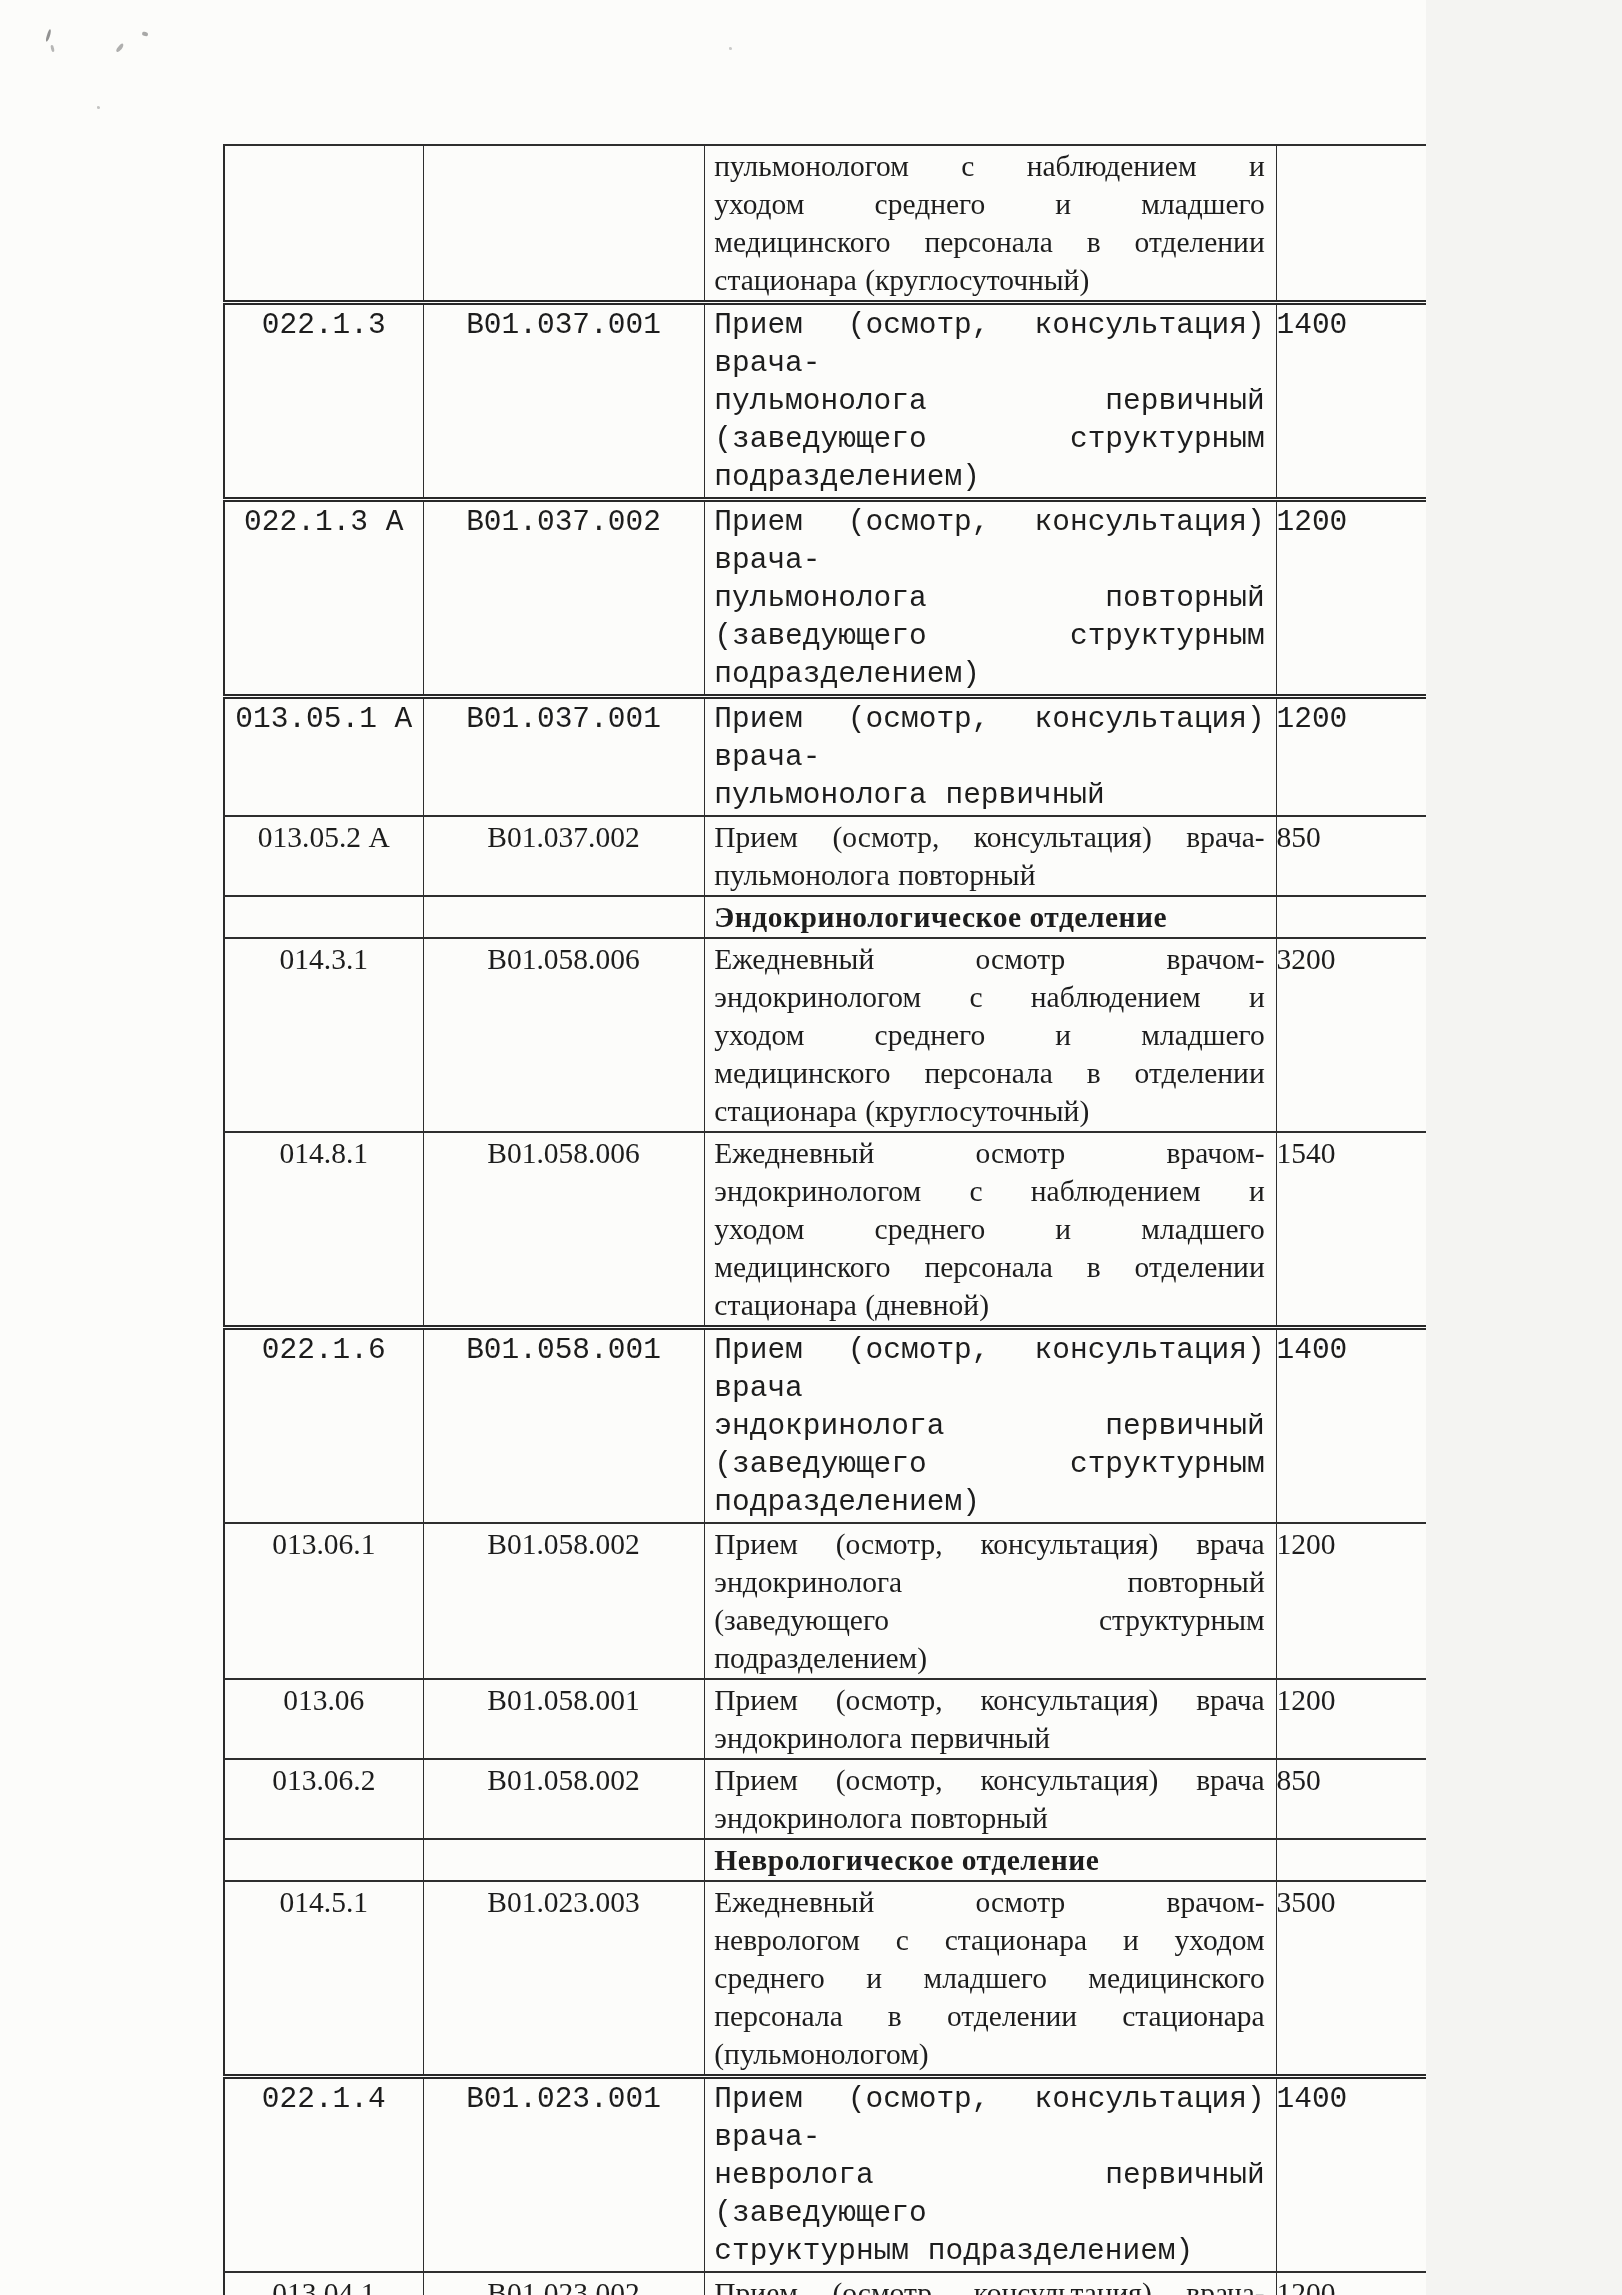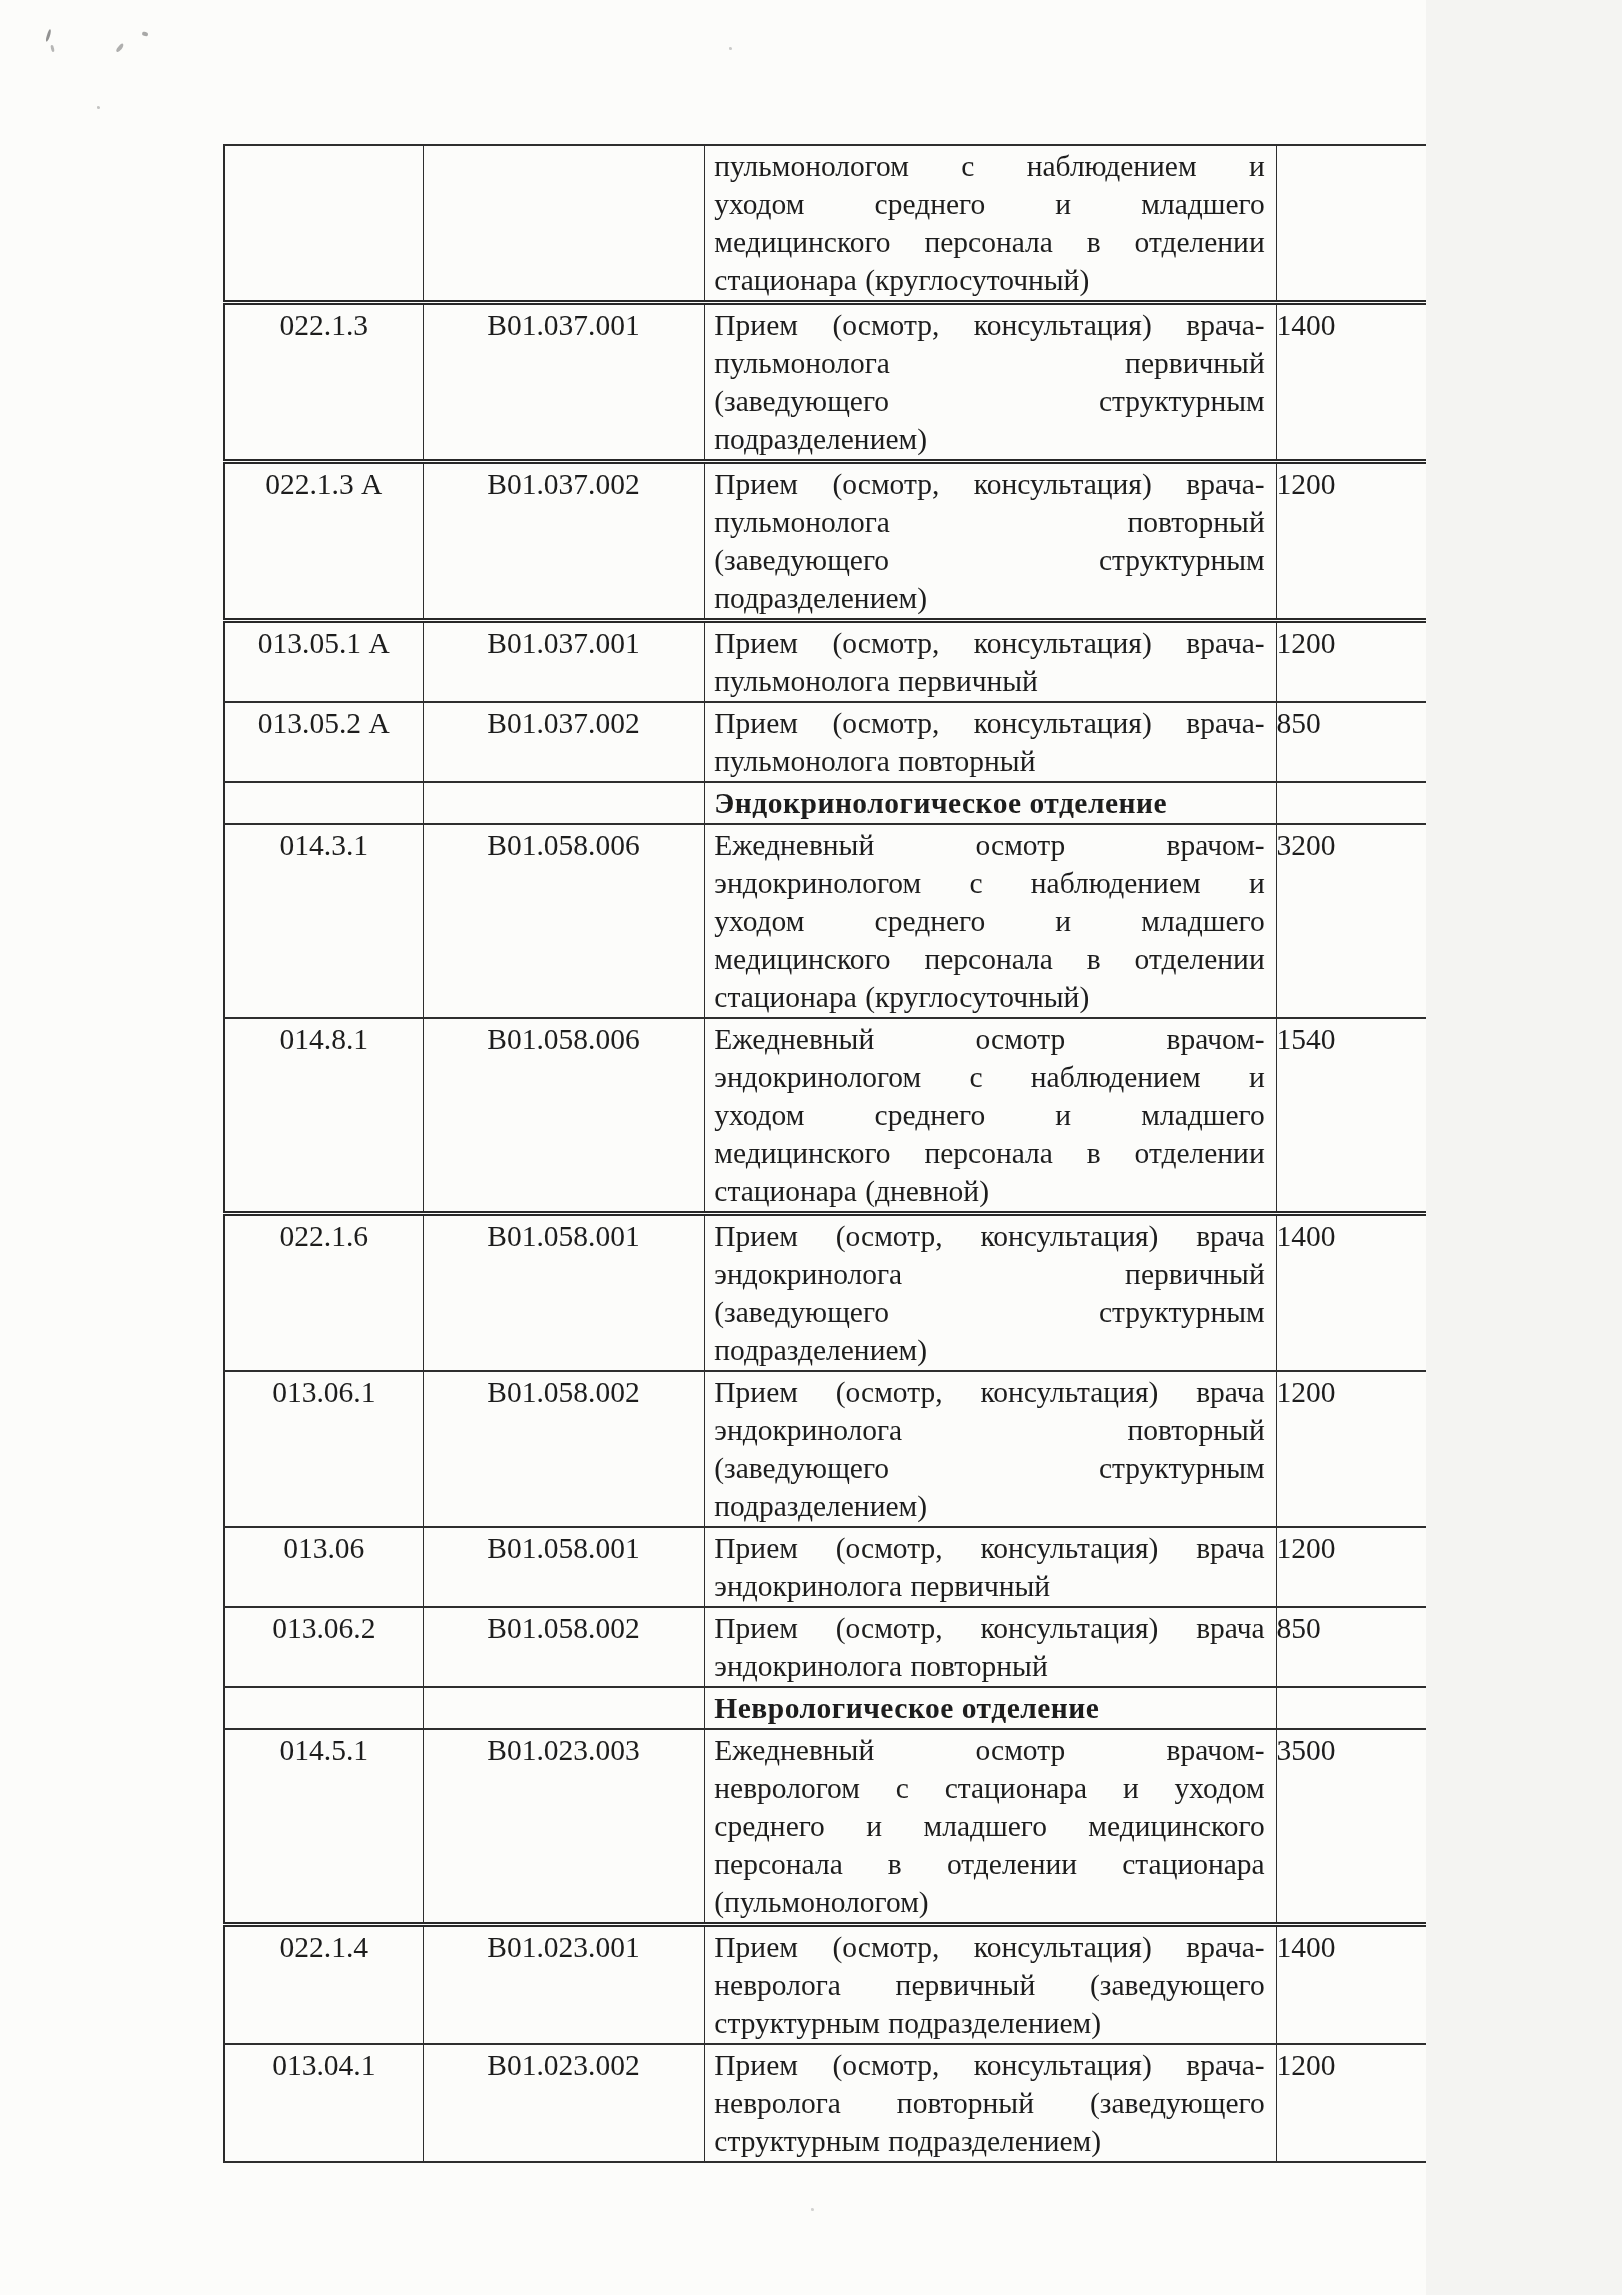--- a/index.html
+++ b/index.html
@@ -19,21 +19,21 @@
   }
   table.price-table { border:2.9px solid #2a2a2a; }
   td {
     border:1.5px solid #2e2e2e;
     border-top-width:2px; border-bottom-width:2px;
     vertical-align:top;
     font-size:29.5px; line-height:38px;
     padding:1px 0 1px 0;
     color:#1d1d1d;
   }
-  tr.double-top td { border-top:5.4px double #282828; }
+  tr.double-top td { border-top:5.4px double #282828;font-family:Liberation Mono, monospace; }
   td.code-cell, td.svc-cell { text-align:center; }
   td.price-cell { text-align:left; }
   td.desc-cell { padding-left:9.8px; padding-right:10.8px; }
   .desc-line { text-align:justify; text-align-last:justify; word-spacing:1px; }
   .desc-line.last { text-align-last:left; }
   .section-title { font-weight:bold; letter-spacing:0.5px; }
   
   .speck { position:absolute; background:#6f6f6f; opacity:.75; border-radius:40% 60% 50% 50%; }
   .speck.s1 { left:47px;  top:28.5px;  width:3.4px;  height:12.8px; transform:rotate(18deg); }
   .speck.s2 { left:51px; top:45px;  width:2.5px;  height:6.9px; transform:rotate(-12deg); opacity:.5;}

